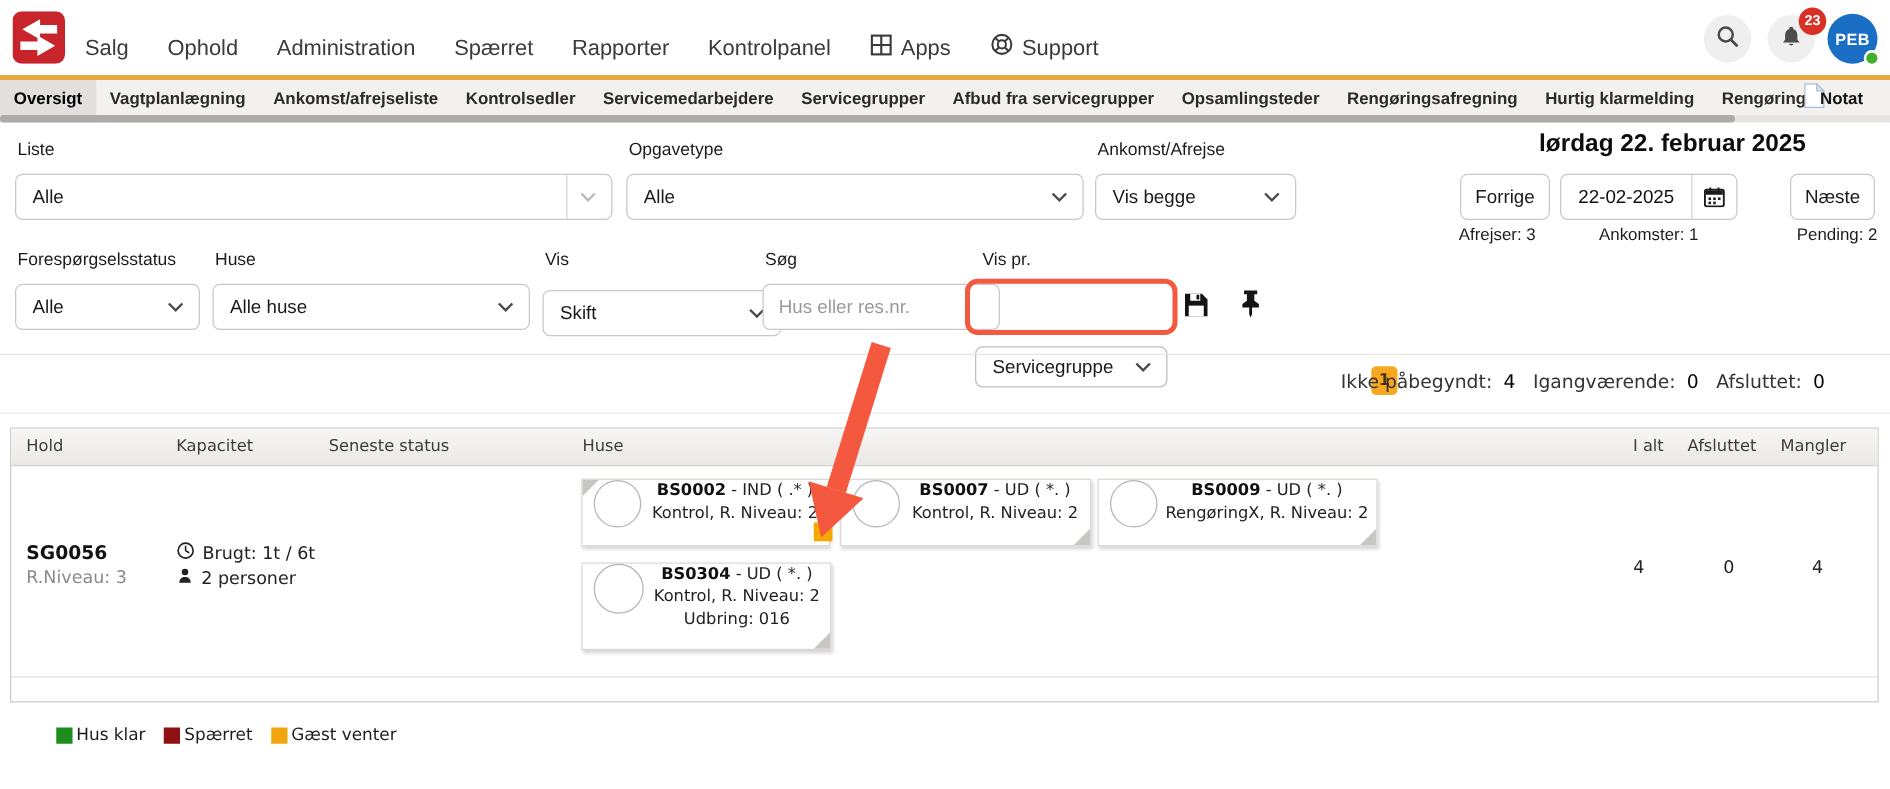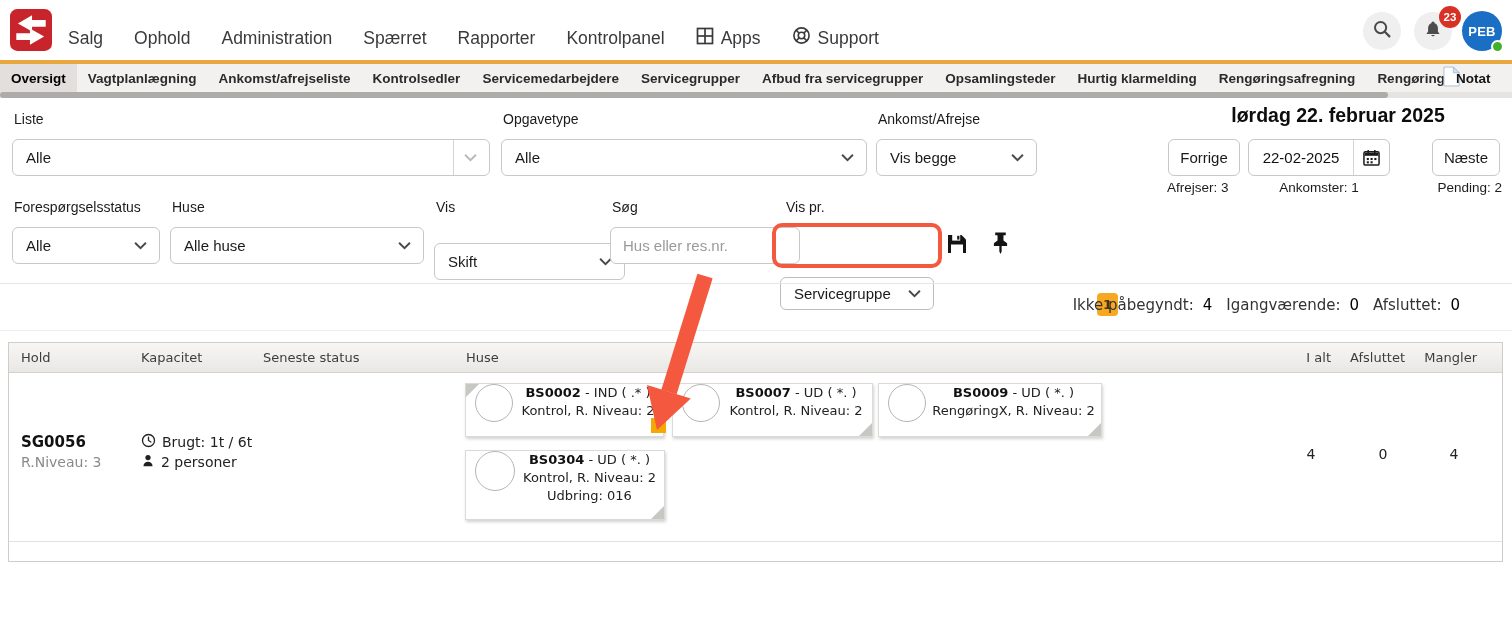--- a/index.html
+++ b/index.html
@@ -193,22 +193,22 @@
 
   <div class="tabbar">
     <div class="tab active">Oversigt</div>
     <div class="tab">Vagtplanlægning</div>
     <div class="tab">Ankomst/afrejseliste</div>
     <div class="tab">Kontrolsedler</div>
     <div class="tab">Servicemedarbejdere</div>
     <div class="tab">Servicegrupper</div>
     <div class="tab">Afbud fra servicegrupper</div>
     <div class="tab">Opsamlingsteder</div>
+    <div class="tab">Rengøringsafregning</div>
     <div class="tab">Hurtig klarmelding</div>
-    <div class="tab">Rengøringsafregning</div>
     <div class="tab">Rengøring</div>
   </div>
   <div class="notat-overlay">
     <span style="margin-left:0;">
       <svg width="17" height="21" viewBox="0 0 18 22">
           <path d="M1 1 h10 l6 6 v14 H1 Z" fill="#ffffff" stroke="#a8bed4" stroke-width="1"></path>
           <path d="M11 1 l6 6 h-6 Z" fill="#d7e3f0" stroke="#a8bed4" stroke-width="1"></path>
         </svg>
     </span>
     <span>Notat</span>
@@ -286,21 +286,21 @@
 
   <div class="flabel" style="left:172px; top:199px;">Huse</div>
   <div class="select" style="left:170px; top:227px; width:254px;">
     <span class="val">Alle huse</span>
     <svg class="chev" viewBox="0 0 12 8">
         <path d="M1 1.5 L6 6.5 L11 1.5" fill="none" stroke="currentColor" stroke-width="1.8"></path>
       </svg>
   </div>
 
   <div class="flabel" style="left:436px; top:199px;">Vis</div>
-  <div class="select" style="left:434px; top:243px; width:191px;">
+  <div class="select" style="left:434px; top:232px; width:191px;">
     <span class="val">Skift</span>
     <svg class="chev" viewBox="0 0 12 8">
         <path d="M1 1.5 L6 6.5 L11 1.5" fill="none" stroke="currentColor" stroke-width="1.8"></path>
       </svg>
   </div>
 
   <div class="flabel" style="left:612px; top:199px;">Søg</div>
   <input class="tinput" style="left: 610px; top: 227px; width: 190px;" placeholder="Hus eller res.nr.">
 
   <div class="flabel" style="left:786px; top:199px;">Vis pr.</div>
@@ -422,14 +422,28 @@
       <div>Udbring: 016</div>
     </div>
     <div class="fold-br"></div>
   </div>
 
   <svg class="arrow-svg" width="120" height="175">
     <line x1="95" y1="8" x2="59" y2="124" stroke="#f4583f" stroke-width="16"></line>
     <polygon points="47,162 80.8,130.6 37,117" fill="#f4583f"></polygon>
   </svg>
 
+  <div class="legend">
+    <div class="item">
+      <span class="sq sq-green"></span>
+      <span>Hus klar</span>
+    </div>
+    <div class="item">
+      <span class="sq sq-red"></span>
+      <span>Spærret</span>
+    </div>
+    <div class="item">
+      <span class="sq sq-orange"></span>
+      <span>Gæst venter</span>
+    </div>
+  </div>
 
 </div>
 
 </body></html>

